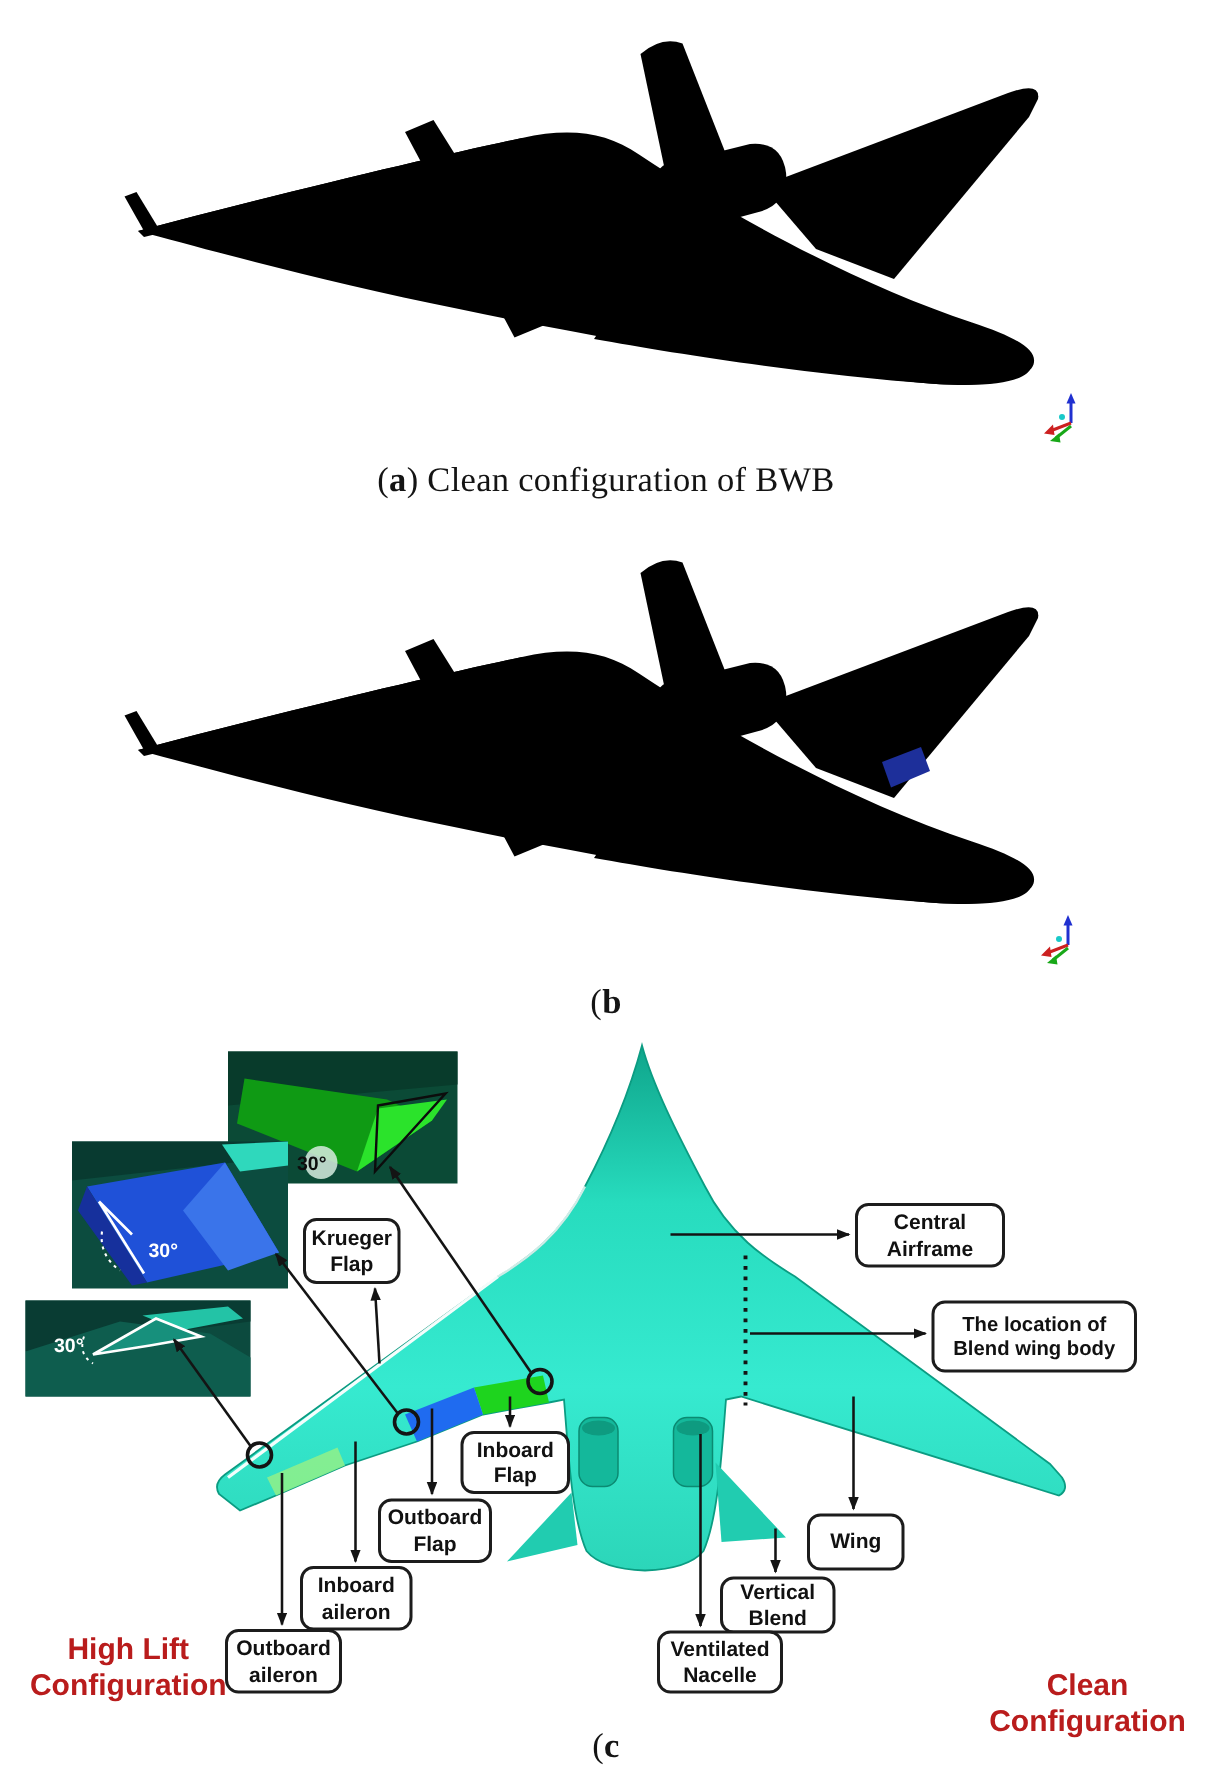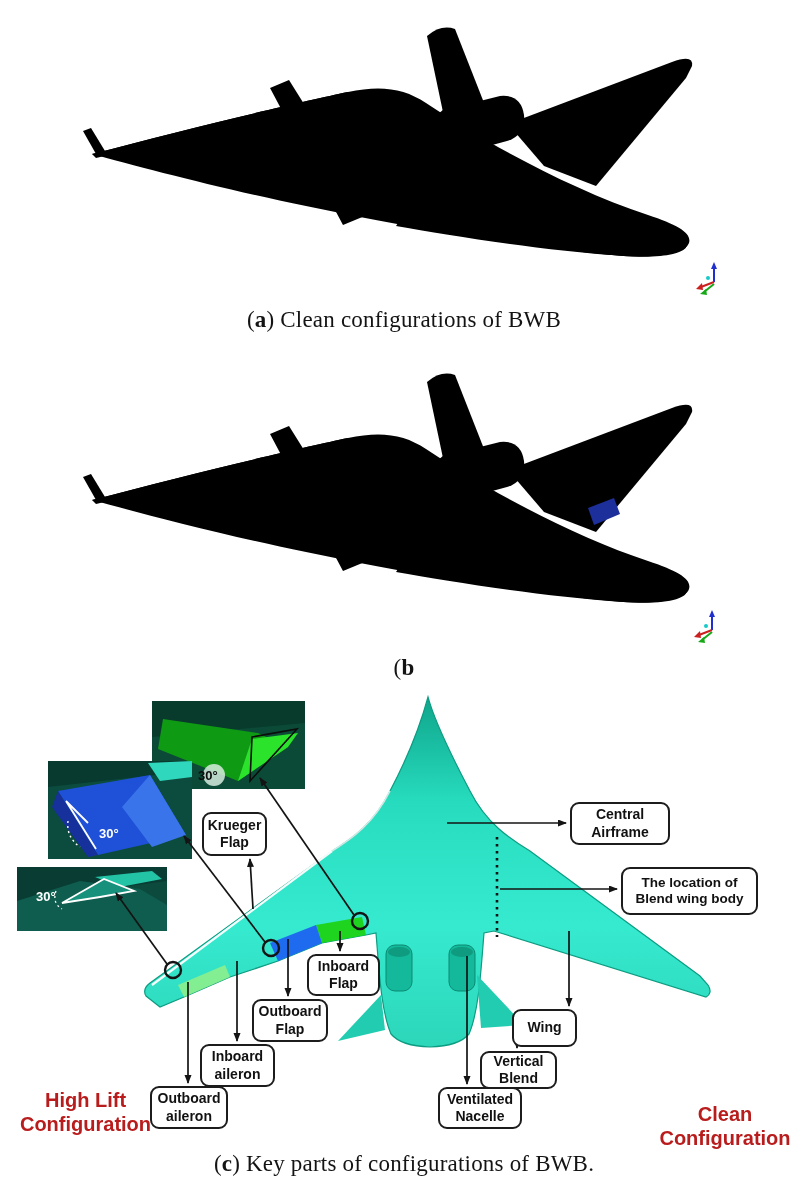--- a/index.html
+++ b/index.html
@@ -78,21 +78,21 @@
             <stop offset="1" stop-color="#c6d9d5"></stop>
         </linearGradient>
         <style>.svg-a .f-bodyfill{fill:url(#gradBodyA);}</style>
       </defs>
       <use href="#bwb3d"></use>
       <use href="#axisTriad" x="714" y="278"></use>
     </svg>
     <div class="caption cap-a">
       <span>(</span>
         <span class="cap-letter">a</span>
-        <span>) Clean configurations of BWB</span>
+        <span>) Clean configuration of BWB</span>
     </div>
   </section>
 
   <section class="panel">
     <svg class="svg-b" width="808" height="302" viewBox="0 0 808 302">
       <defs>
         <linearGradient id="gradBodyB" x1="0" y1="0" x2="0.25" y2="1">
           <stop offset="0" stop-color="#064a3d"></stop>
             <stop offset="0.45" stop-color="#0b6e59"></stop>
           <stop offset="0.8" stop-color="#12a384"></stop>
@@ -214,32 +214,31 @@
       <div class="callout small" style="left:621px;top:178px;width:137px;height:48px">The location of
 Blend wing body</div>
       <div class="callout" style="left:307px;top:265px;width:73px;height:42px">Inboard
 Flap</div>
       <div class="callout" style="left:252px;top:310px;width:76px;height:43px">Outboard
 Flap</div>
       <div class="callout" style="left:200px;top:355px;width:75px;height:43px">Inboard
 aileron</div>
       <div class="callout" style="left:150px;top:397px;width:78px;height:43px">Outboard
 aileron</div>
-      <div class="callout" style="left:512px;top:320px;width:65px;height:38px">Wing</div>
+      <div class="callout" style="left:538px;top:320px;width:65px;height:38px">Wing</div>
       <div class="callout" style="left:480px;top:362px;width:77px;height:38px">Vertical
 Blend</div>
       <div class="callout" style="left:438px;top:398px;width:84px;height:42px">Ventilated
 Nacelle</div>
 
       <div class="side-heading" style="left:8px;top:400px;width:155px">High Lift
 Configuration</div>
-      <div class="side-heading" style="left:646px;top:414px;width:158px">Clean
+      <div class="side-heading" style="left:646px;top:424px;width:158px">Clean
 Configuration</div>
     </div>
 
     <div class="caption cap-c">
       <span>(</span>
         <span class="cap-letter">c</span>
-        <span>) Key parts of configurations of BWB.</span>
     </div>
   </section>
 
 </div>
 
 </body></html>

